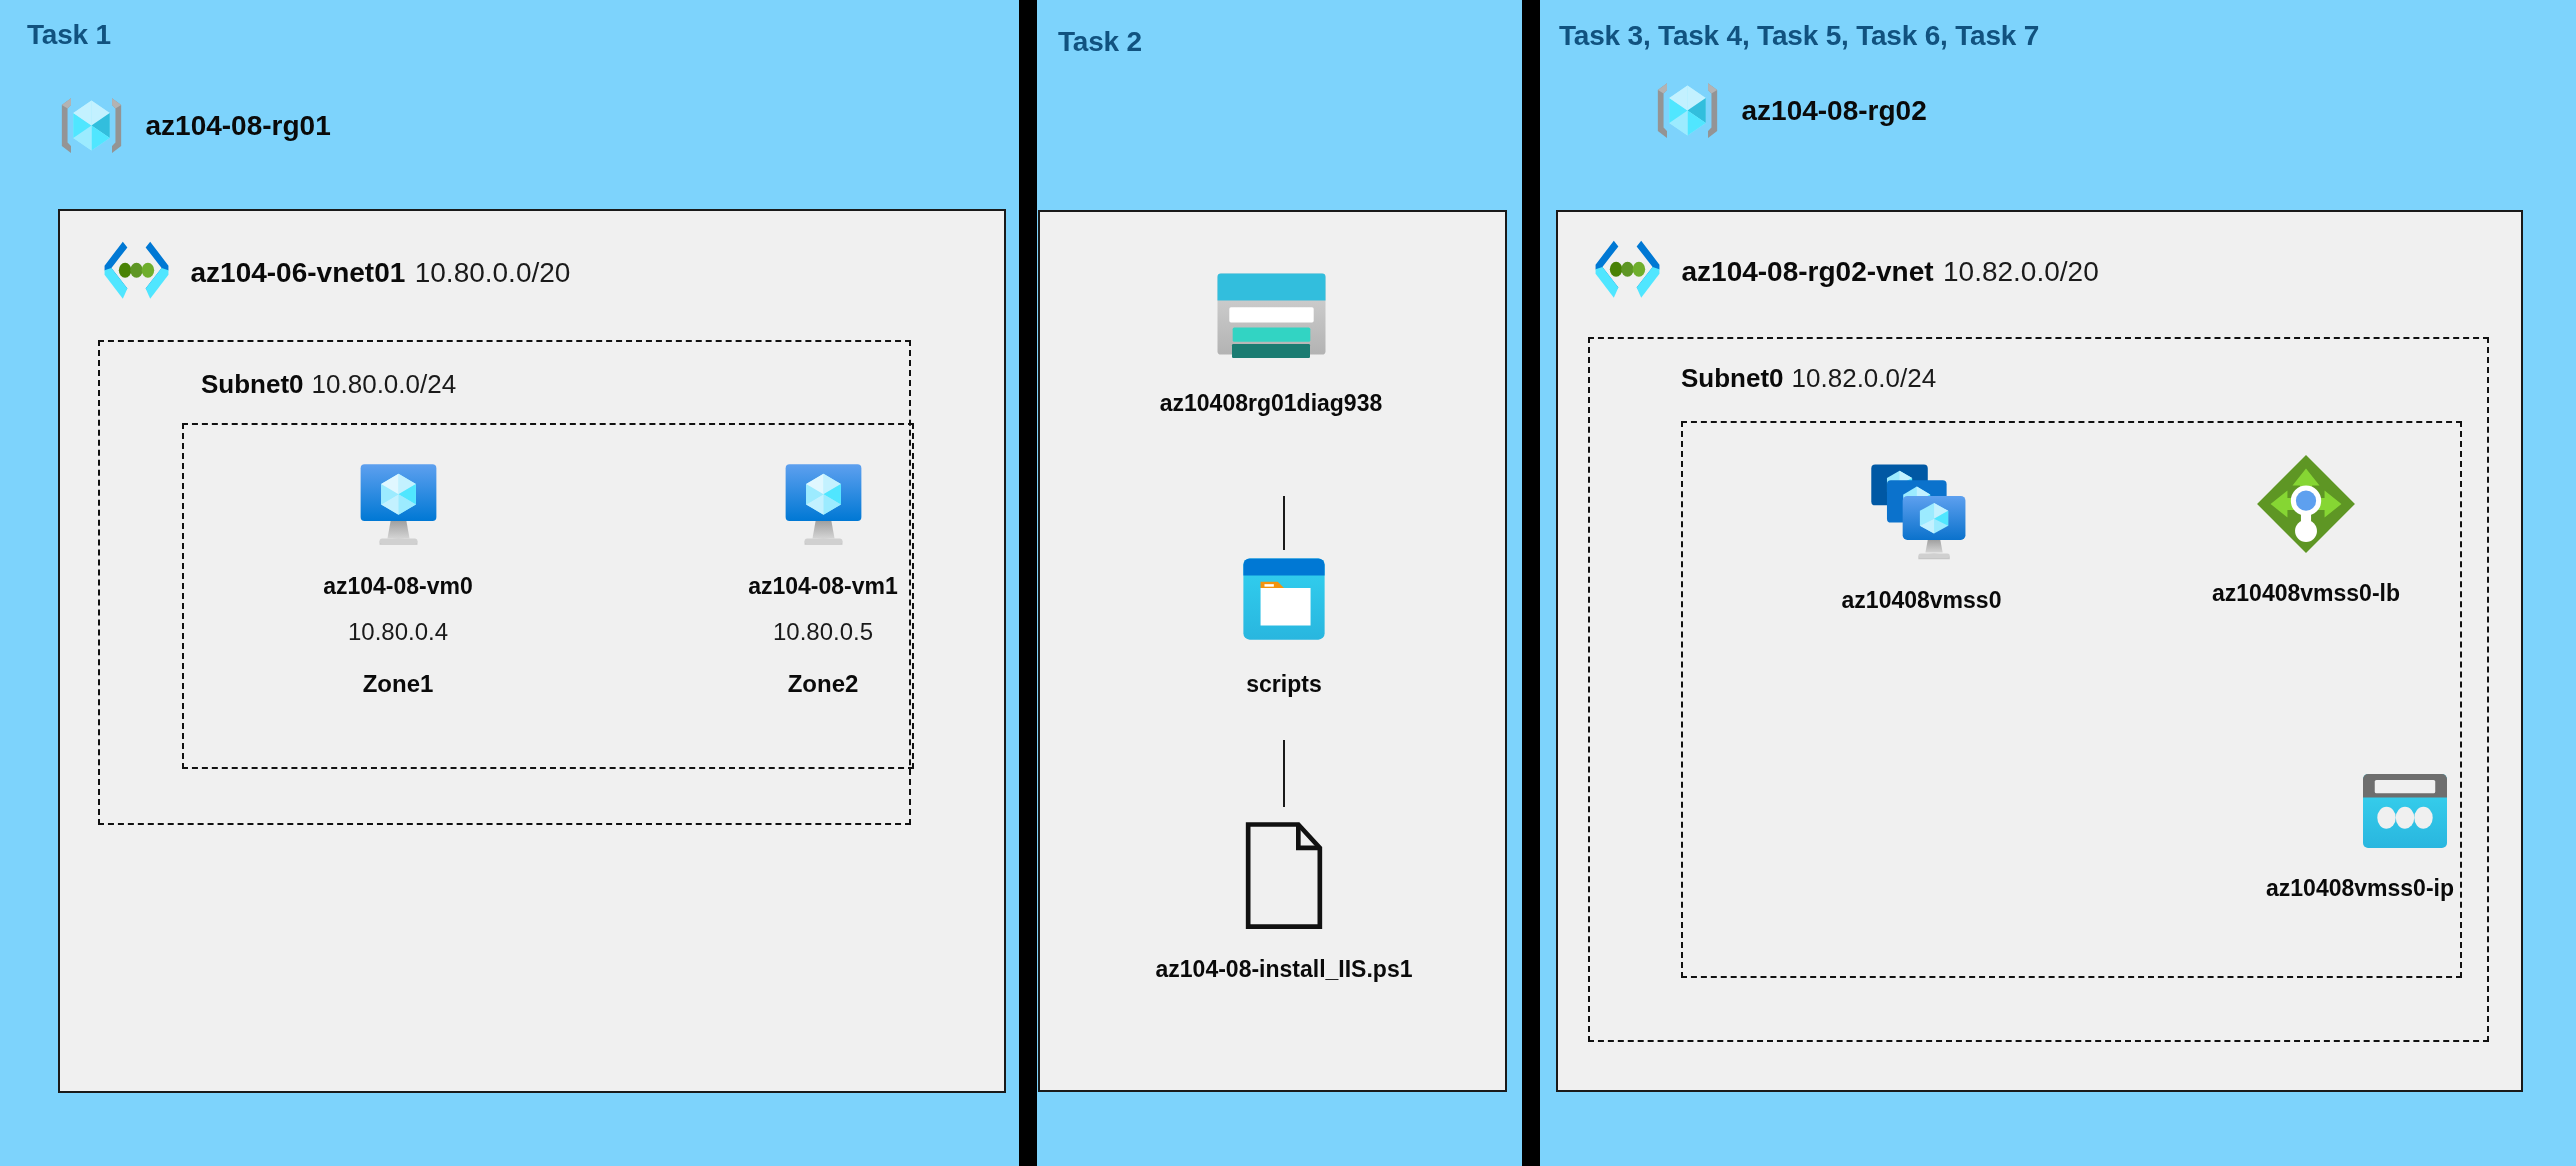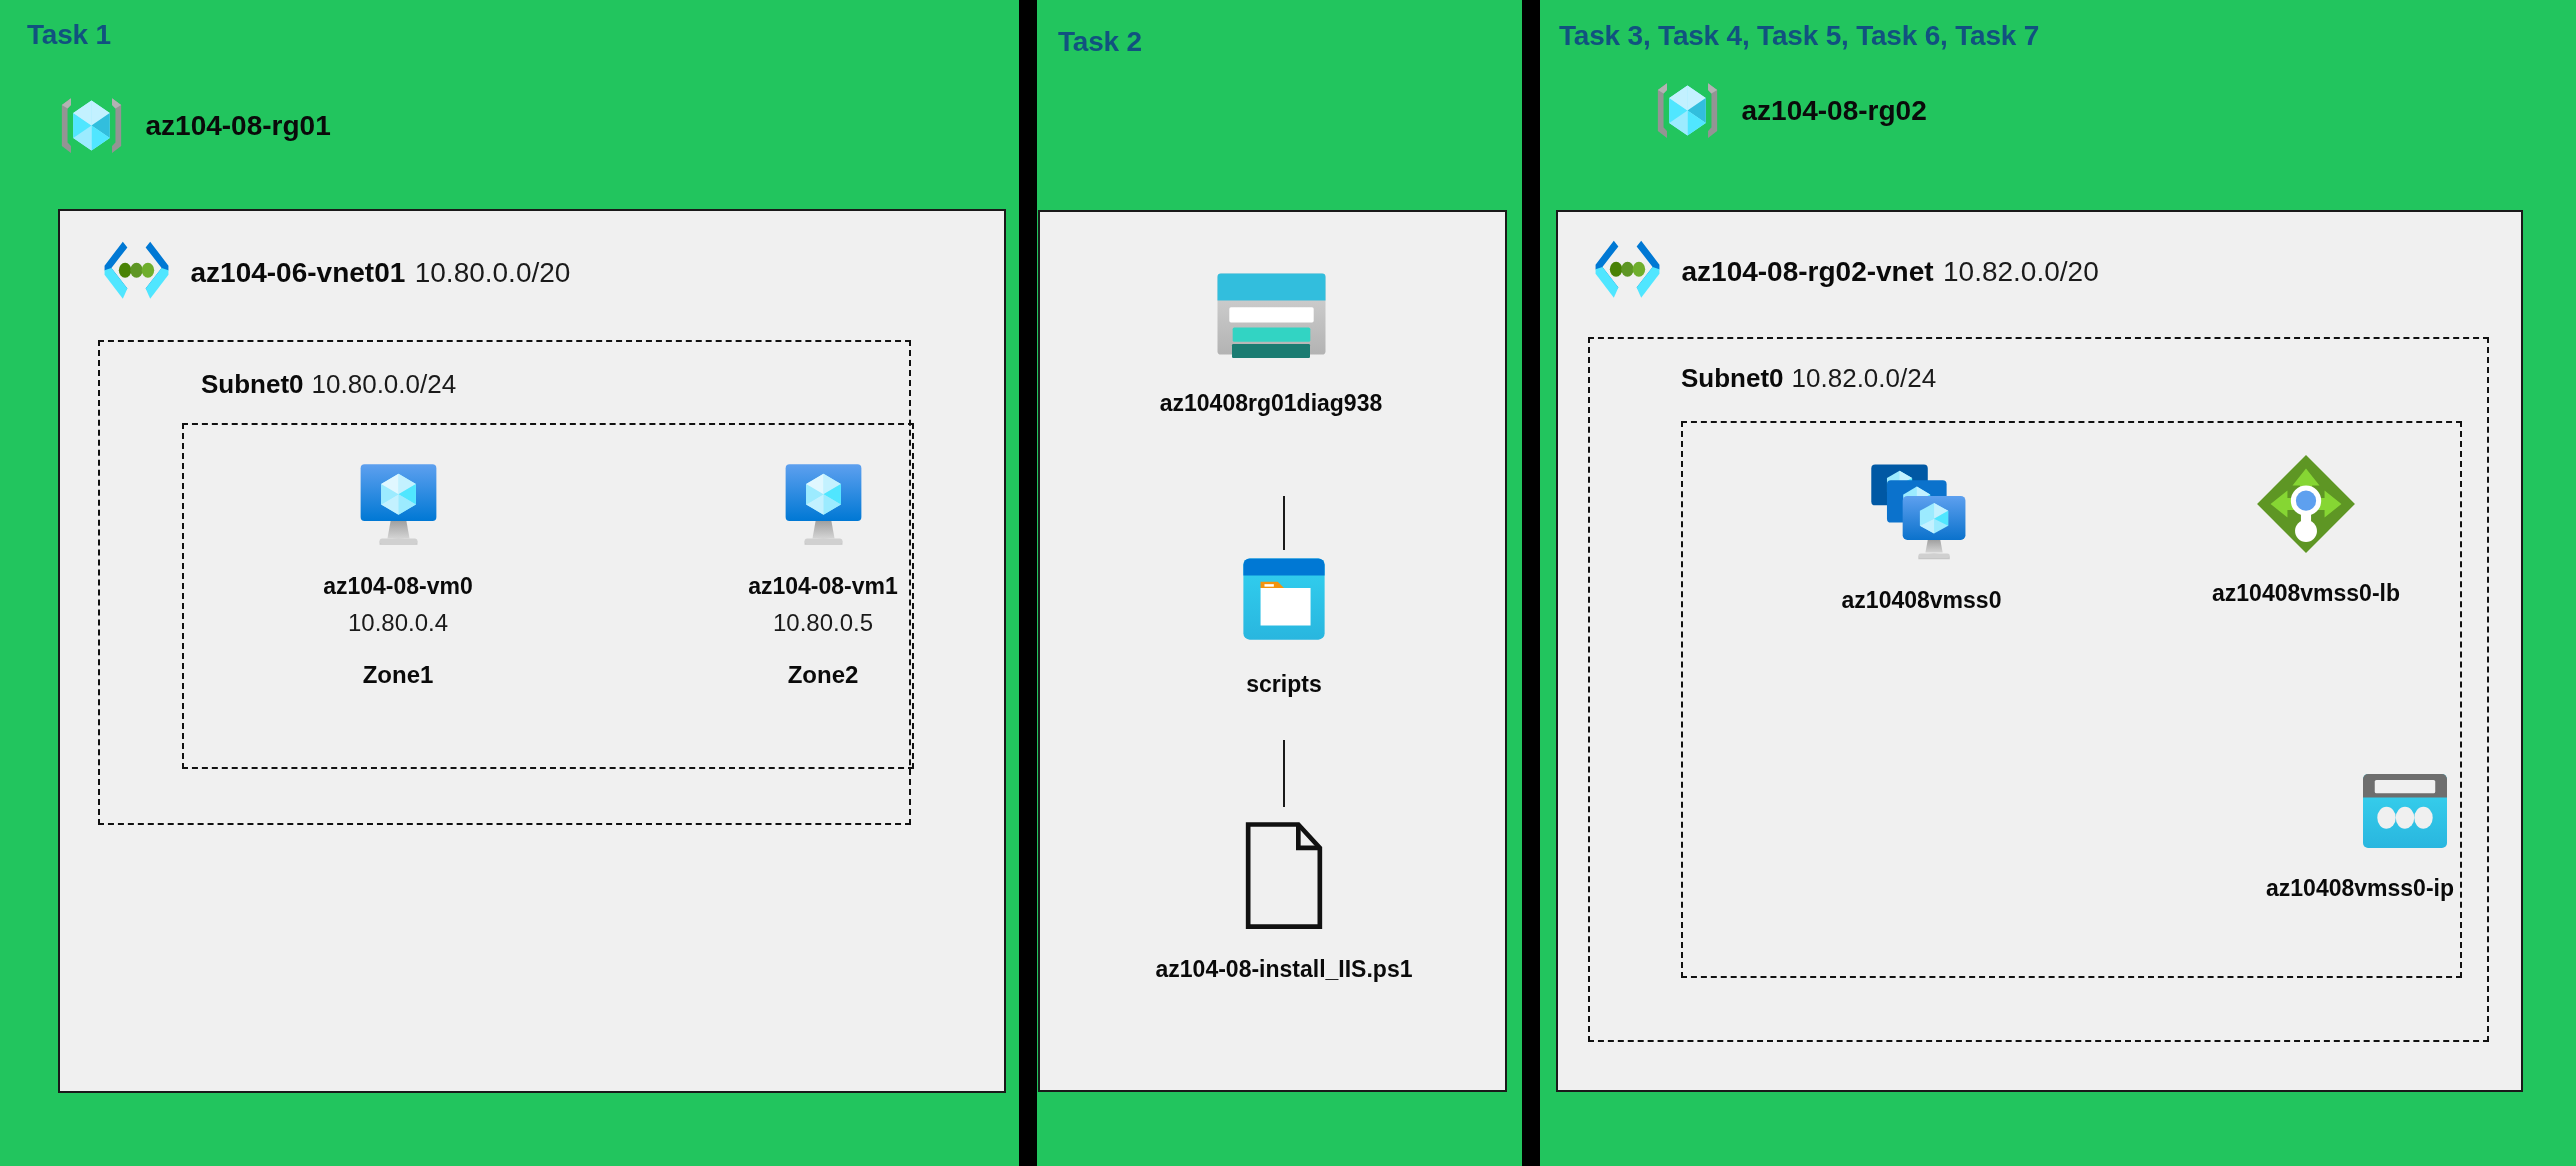--- a/index.html
+++ b/index.html
@@ -2,21 +2,21 @@
 <html style="font-size:10.8px"><head>
 <meta charset="utf-8">
 <style>
   html,body{margin:0;padding:0;}
   body{
     width:2576px;height:1166px;
     background:#f0f0f0;
     font-family:"Liberation Sans", sans-serif;
     overflow:hidden;
   }
-  .canvas{position:relative;width:2576px;height:1166px;background:#22c55e;}
+  .canvas{position:relative;width:2576px;height:1166px;background:#7dd3fc;}
 
   
   .divider{position:absolute;background:#000;width:17.5px;top:0;height:1166px;}
   #div1{left:1019px;}
   #div2{left:1522px;}
 
   
   .task-title{
     position:absolute;
     color:#11527f;
@@ -29,21 +29,21 @@
   
   .solid-box{position:absolute;border:2.7px solid #1a1a1a;background:#f0f0f0;}
   
   .dash-box{position:absolute;border:2.7px dashed #111;background:transparent;}
 
   
   .node{position:absolute;display:flex;flex-direction:column;align-items:center;}
   .node-label{
     font-weight:bold;font-size:23px;color:#0a0a0a;white-space:nowrap;margin-top:22px;
   }
-  .node-sub{font-size:24px;color:#1a1a1a;white-space:nowrap;margin-top:9px;font-weight:normal;}
+  .node-sub{font-size:24px;color:#1a1a1a;white-space:nowrap;margin-top:18px;font-weight:normal;}
   .node-zone{font-weight:bold;font-size:24px;color:#0a0a0a;white-space:nowrap;margin-top:24px;}
 
   
   .hdr-row{position:absolute;display:flex;align-items:center;}
   .hdr-name{font-weight:bold;font-size:28px;color:#0a0a0a;white-space:nowrap;margin-left:17.5px;}
   .hdr-cidr{font-size:28px;color:#1a1a1a;white-space:nowrap;margin-left:9.4px;font-weight:normal;}
 
   .subnet-hdr{position:absolute;white-space:nowrap;}
   .subnet-hdr b{font-weight:bold;font-size:26px;color:#0a0a0a;}
   .subnet-hdr span{font-weight:normal;font-size:26px;color:#1a1a1a;margin-left:8px;}

